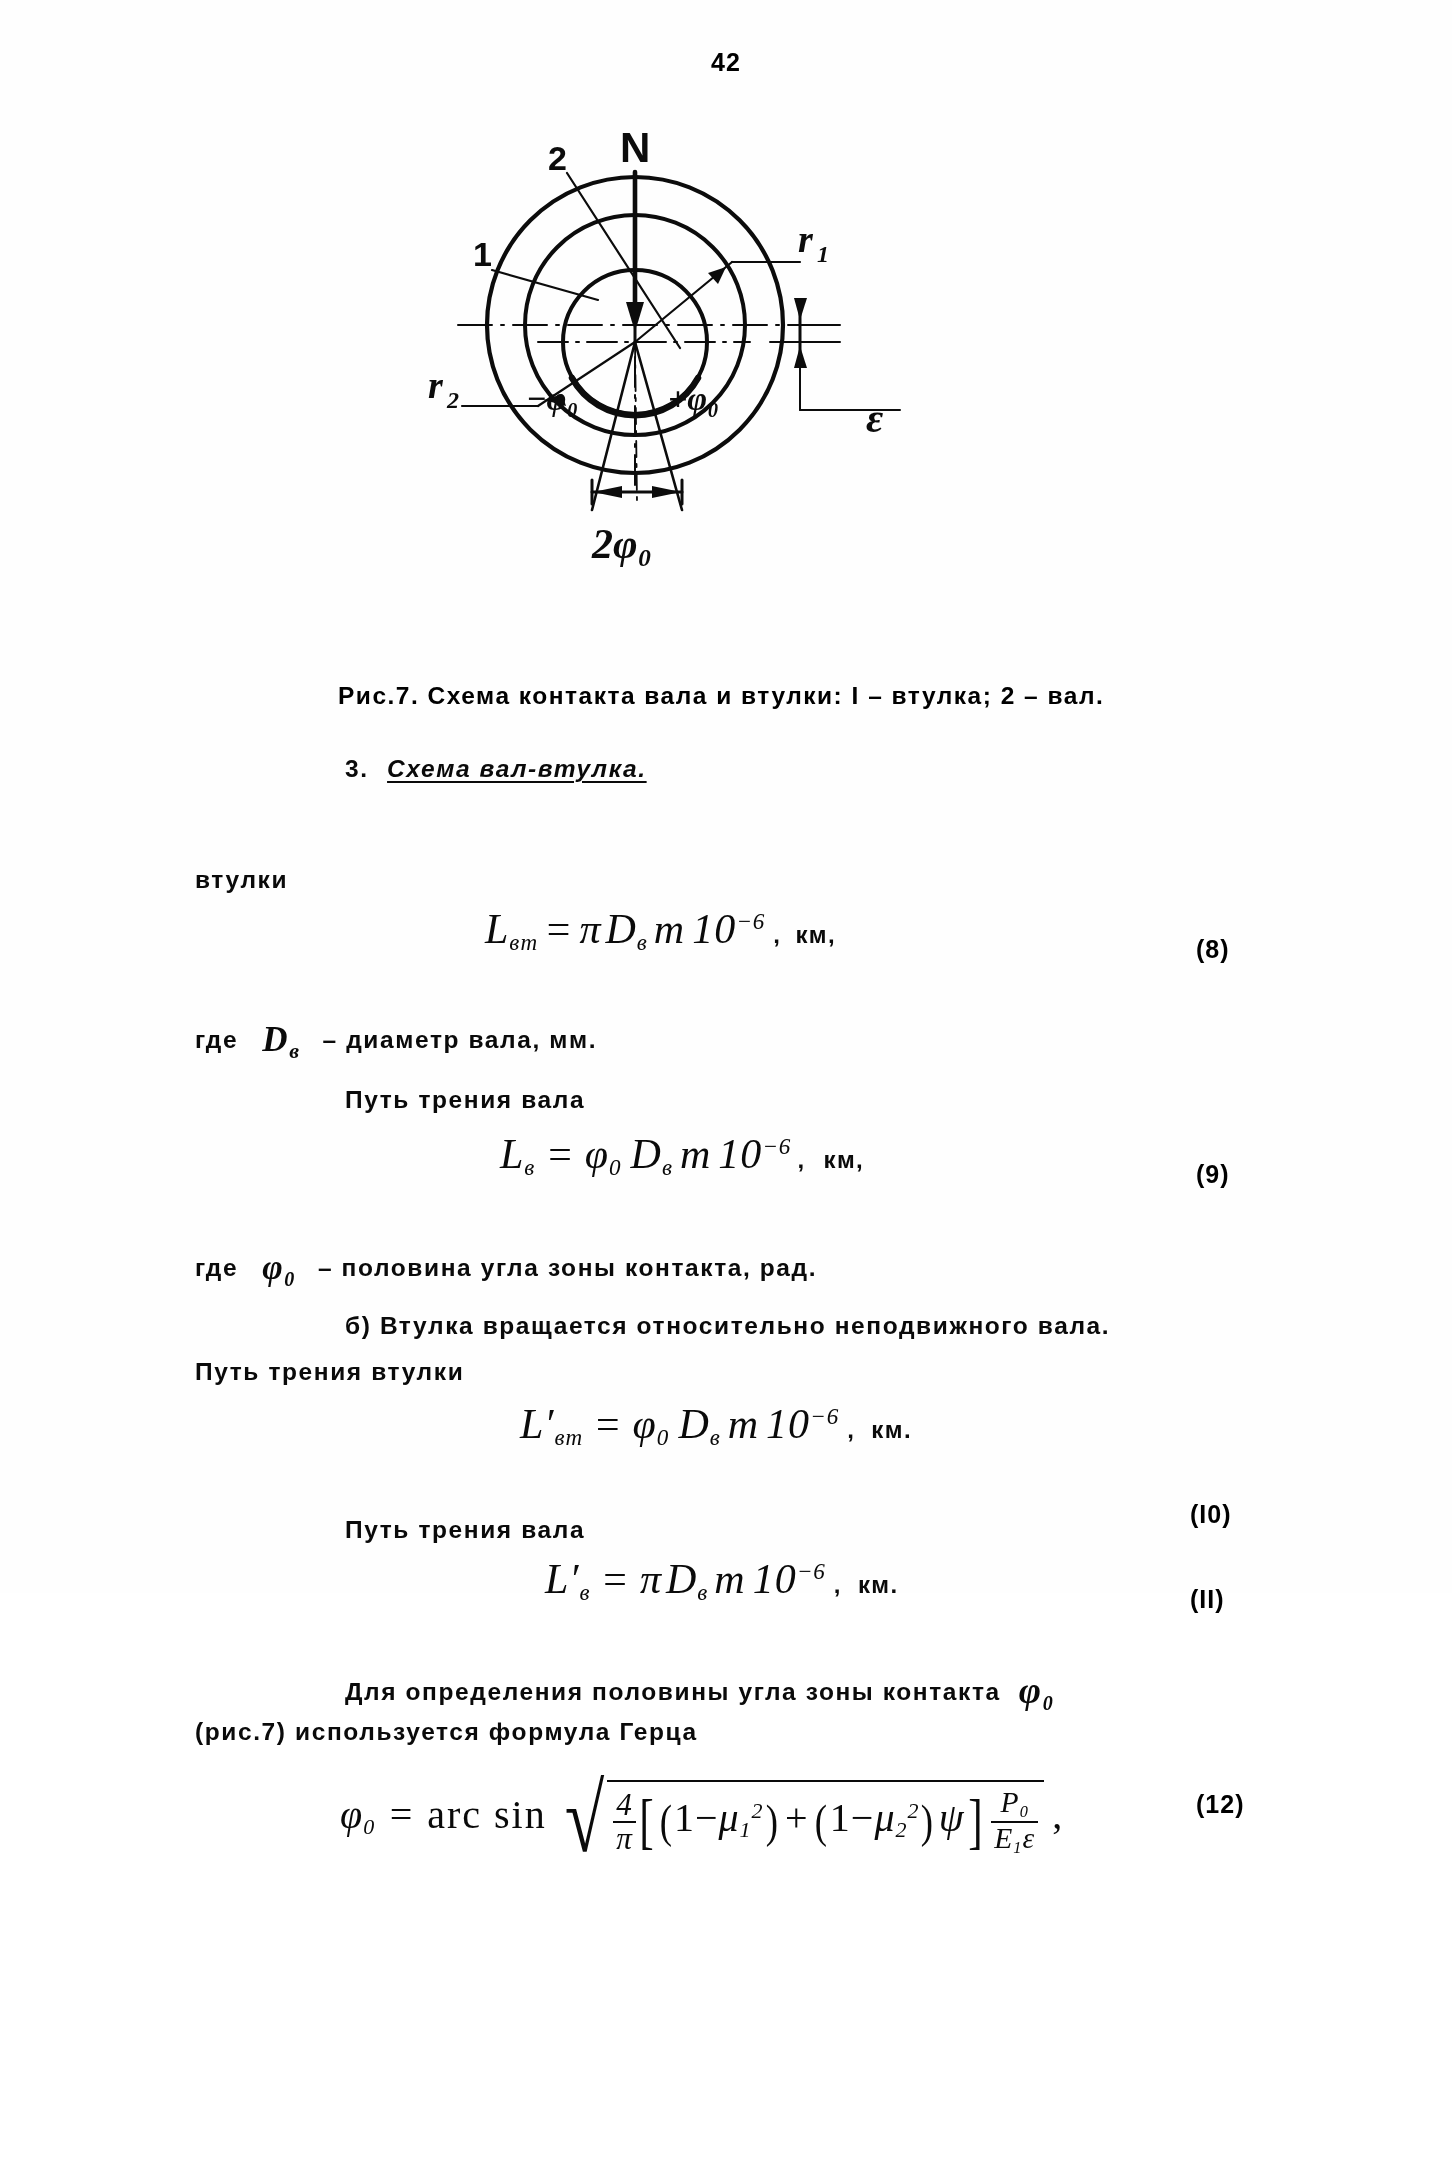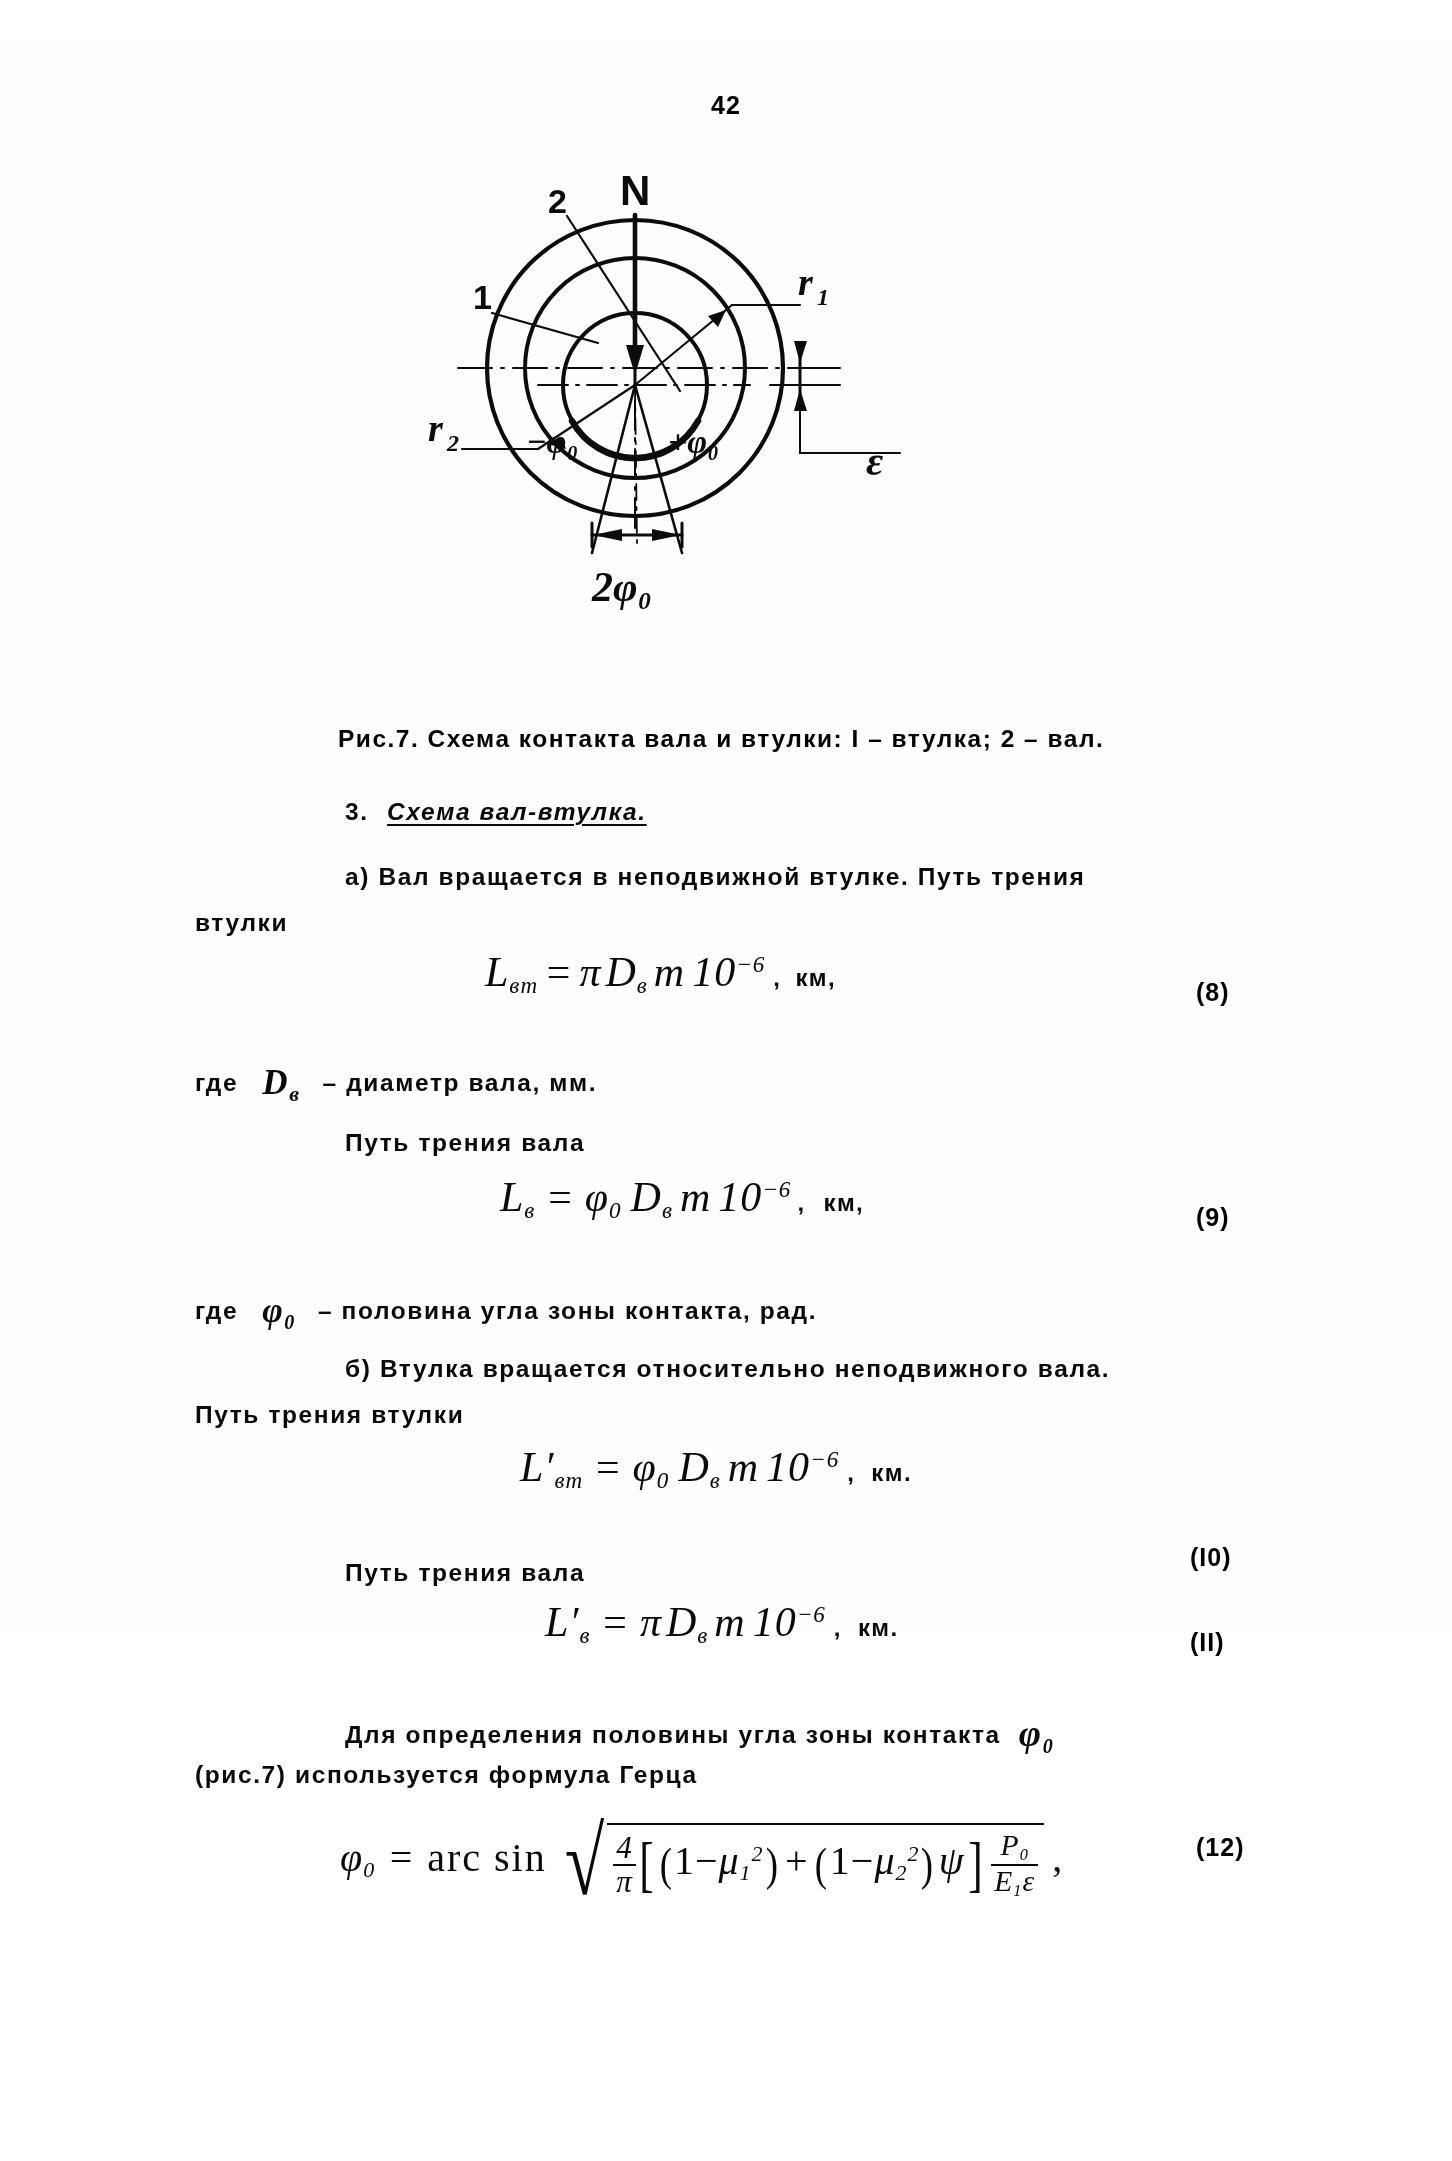--- a/index.html
+++ b/index.html
@@ -15,21 +15,20 @@
     color: #000000;
     overflow: hidden;
   }
 
   .page {
     position: absolute;
     left: 0; top: 0;
     width: 1452px;
     height: 1593px;
     background: #fefefe;
-    margin-top: 43px;
   }
 
   
   .page-number {
     position: absolute;
     top: 48px;
     left: 0;
     width: 1452px;
     text-align: center;
     font-family: "Liberation Sans", sans-serif;
@@ -274,21 +273,20 @@
     </svg>
   </div>
 
   <div class="caption">Рис.7. Схема контакта вала и втулки: I – втулка; 2 – вал.</div>
 
   <div class="body-text" style="left:345px; top:755px;">
     <span>3.</span>
     <span class="heading-underline" style="margin-left:10px;font-style:italic;">Схема вал-втулка.</span>
   </div>
 
-  <div class="body-text" style="left:345px; top:820px;">а) Вал вращается в неподвижной втулке. Путь трения</div>
   <div class="body-text" style="left:195px; top:866px;">втулки</div>
 
   <div class="formula" style="left:485px; top:905px;">
     <span>L</span><span class="sub">вт</span><span style="margin:0 6px">=</span><span style="margin-right:4px">π</span><span>D</span><span class="sub">в</span><span style="margin-left:6px">m</span><span style="margin-left:7px">10</span><span class="sup">−6</span><span class="unit" style="margin-left:8px">,</span><span class="unit" style="margin-left:14px">км,</span>
   </div>
   <div class="eqno" style="left:1196px; top:935px;">(8)</div>
 
   <div class="body-text" style="left:195px; top:1020px;">
     <span>где</span><span class="inline-sym" style="margin-left:24px;">D</span><span class="inline-sym" style="font-size:22px; vertical-align:-10px;">в</span><span style="margin-left:22px;">– диаметр вала, мм.</span>
   </div>

